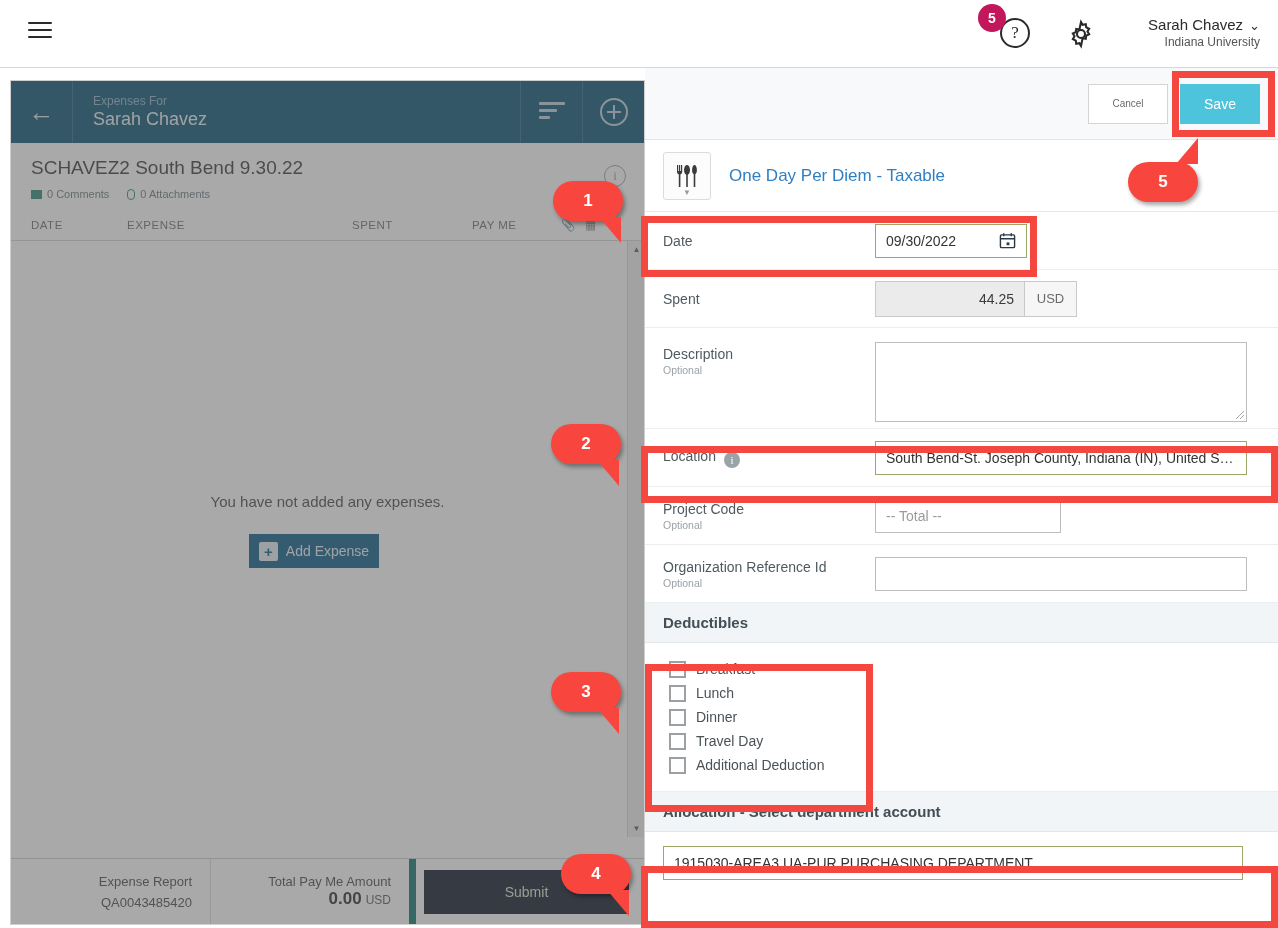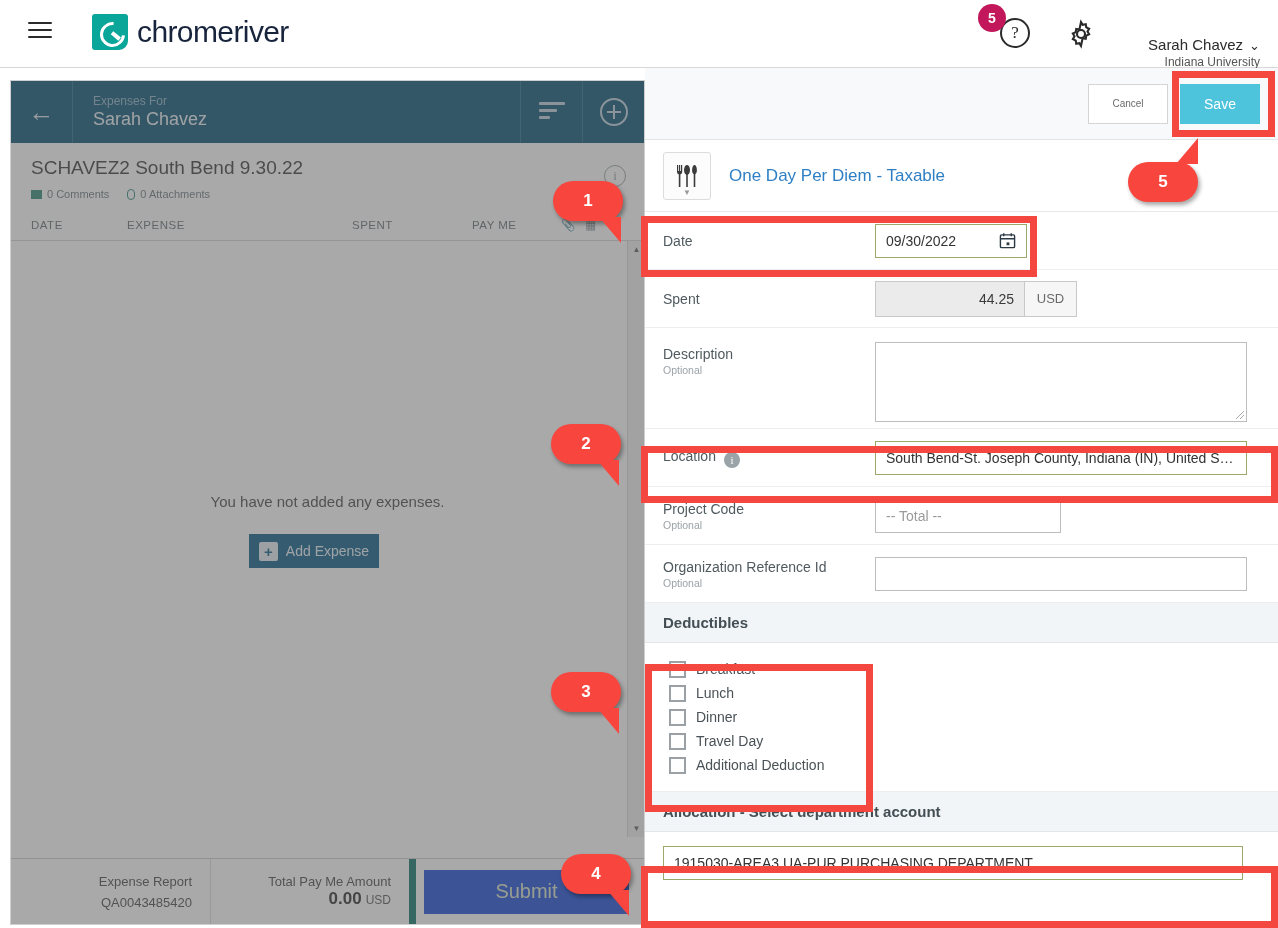--- a/index.html
+++ b/index.html
@@ -50,21 +50,21 @@
     font-size: 17px; color: #2b2b2b; cursor: pointer; font-family: "Liberation Serif", serif;
   }
   .notif-badge {
     position: absolute; left: -22px; top: -14px;
     width: 28px; height: 28px; border-radius: 50%; background: #c2185b; color: #fff;
     display: flex; align-items: center; justify-content: center;
     font-size: 14px; font-weight: 600;
   }
   .gear { position: absolute; left: 1066px; top: 19px; cursor: pointer; }
   .user-block { position: absolute; right: 18px; top: 16px; text-align: right; cursor: pointer; }
-  .user-name { font-size: 15px; color: #2b2b2b; margin-top: 20px; }
+  .user-name { font-size: 15px; color: #2b2b2b; }
   .user-caret { display: inline-block; margin-left: 6px; font-size: 13px; color: #2b2b2b; }
   .user-org { font-size: 12px; color: #555; margin-top: 2px; }
 
   
   .left-panel {
     position: absolute; left: 10px; top: 80px; width: 635px; height: 845px;
     background: #ffffff; border: 1px solid #cfcfcf; overflow: hidden;
   }
   .lp-head {
     height: 62px; background: #0b5478; display: flex; align-items: center; color: #dfe7ec;
@@ -143,22 +143,22 @@
     border-top: 1px solid #d0d0d0; background: #fff; display: flex; align-items: center;
   }
   .foot-cell { padding: 0 18px; height: 66px; display: flex; flex-direction: column; justify-content: center; text-align: right; }
   .foot-cell.b1 { width: 200px; border-right: 1px solid #ddd; }
   .foot-cell.b2 { width: 205px; border-right: 7px solid #0f766e; }
   .foot-lab { font-size: 13px; color: #4a4a4a; }
   .foot-val { font-size: 13px; color: #4a4a4a; margin-top: 6px; }
   .foot-amt { font-size: 17px; font-weight: 700; color: #2f2f2f; }
   .foot-amt small { font-size: 12px; font-weight: 400; color: #5a5a5a; margin-left: 4px; }
   .submit-btn {
-    margin-left: 8px; width: 205px; height: 44px; background: #1d4ed8; color: #d9e6cc;
-    display: flex; align-items: center; justify-content: center; font-size: 20px; cursor: pointer;
+    margin-left: 8px; width: 205px; height: 44px; background: #0f172a; color: #d9e6cc;
+    display: flex; align-items: center; justify-content: center; font-size: 14px; cursor: pointer;
   }
 
   
   .dim {
     position: absolute; left: 0; top: 0; width: 635px; height: 845px;
     background: rgba(90,90,90,0.52); pointer-events: none;
   }
 
   
   .right-panel {
@@ -270,24 +270,20 @@
 </head>
 <body>
 
 <div id="root">
 
   <div class="topbar">
     <div class="hamburger">
       <span></span>
         <span></span>
         <span></span>
-    </div>
-    <div class="brand">
-      <div class="brand-mark"></div>
-      <div class="brand-text">chromeriver</div>
     </div>
 
     <div class="help-wrap">
       <div class="notif-badge">5</div>
       <div class="circ-icon">?</div>
     </div>
 
     <div class="gear">
       <svg width="30" height="30" viewBox="0 0 24 24" fill="none" stroke="#2b2b2b" stroke-width="1.7">
         <circle cx="12" cy="12" r="3.2"></circle>

